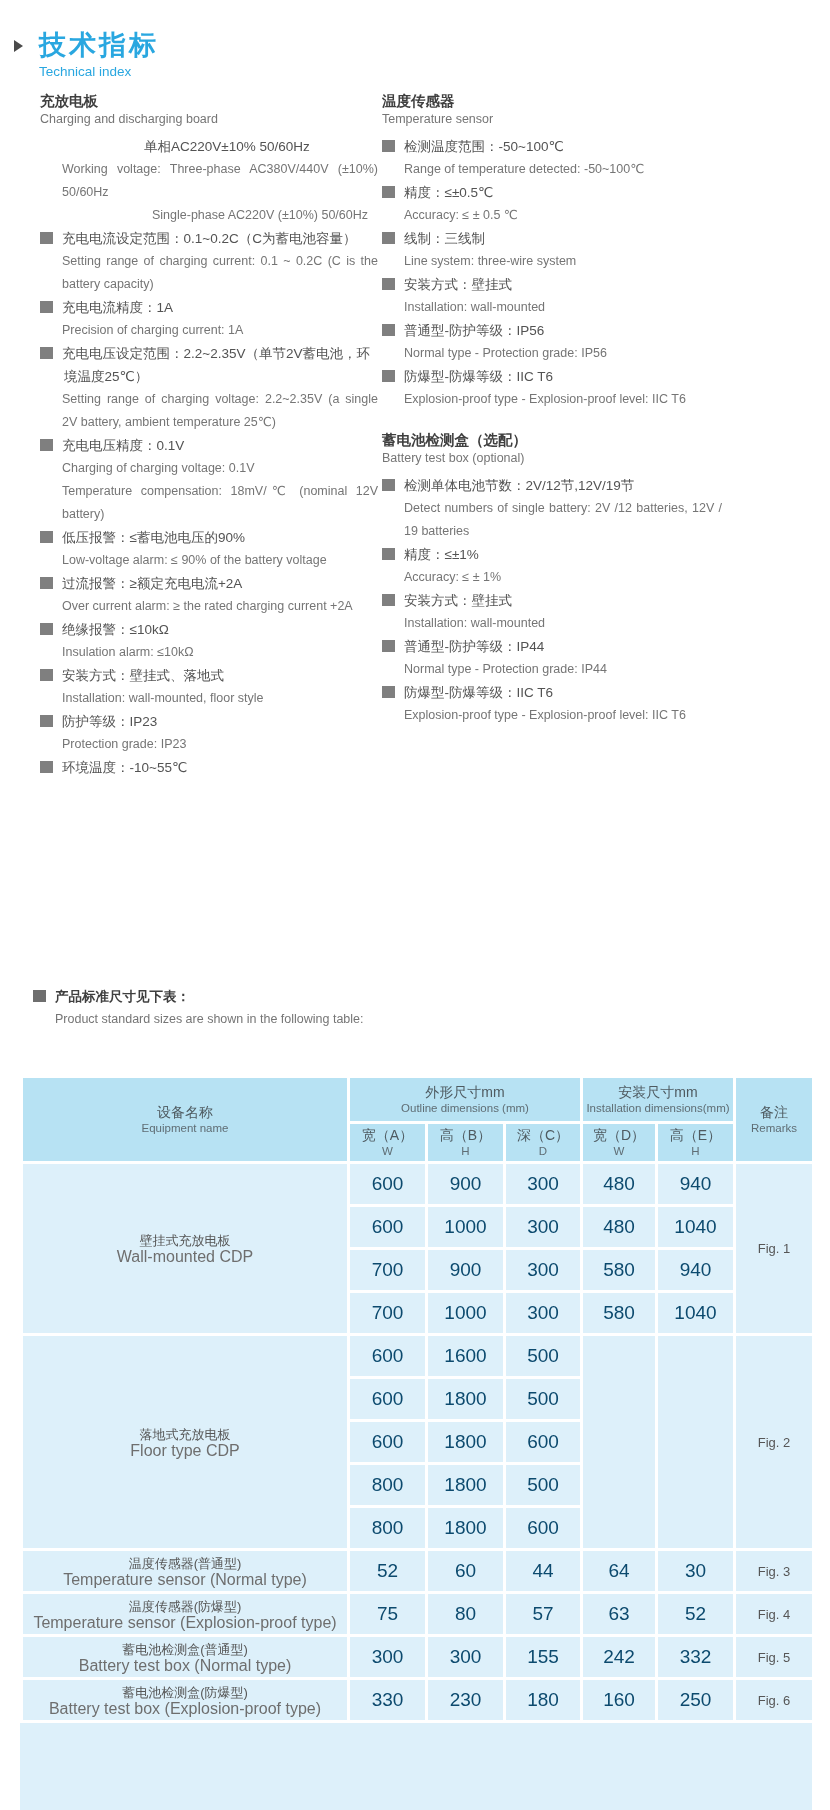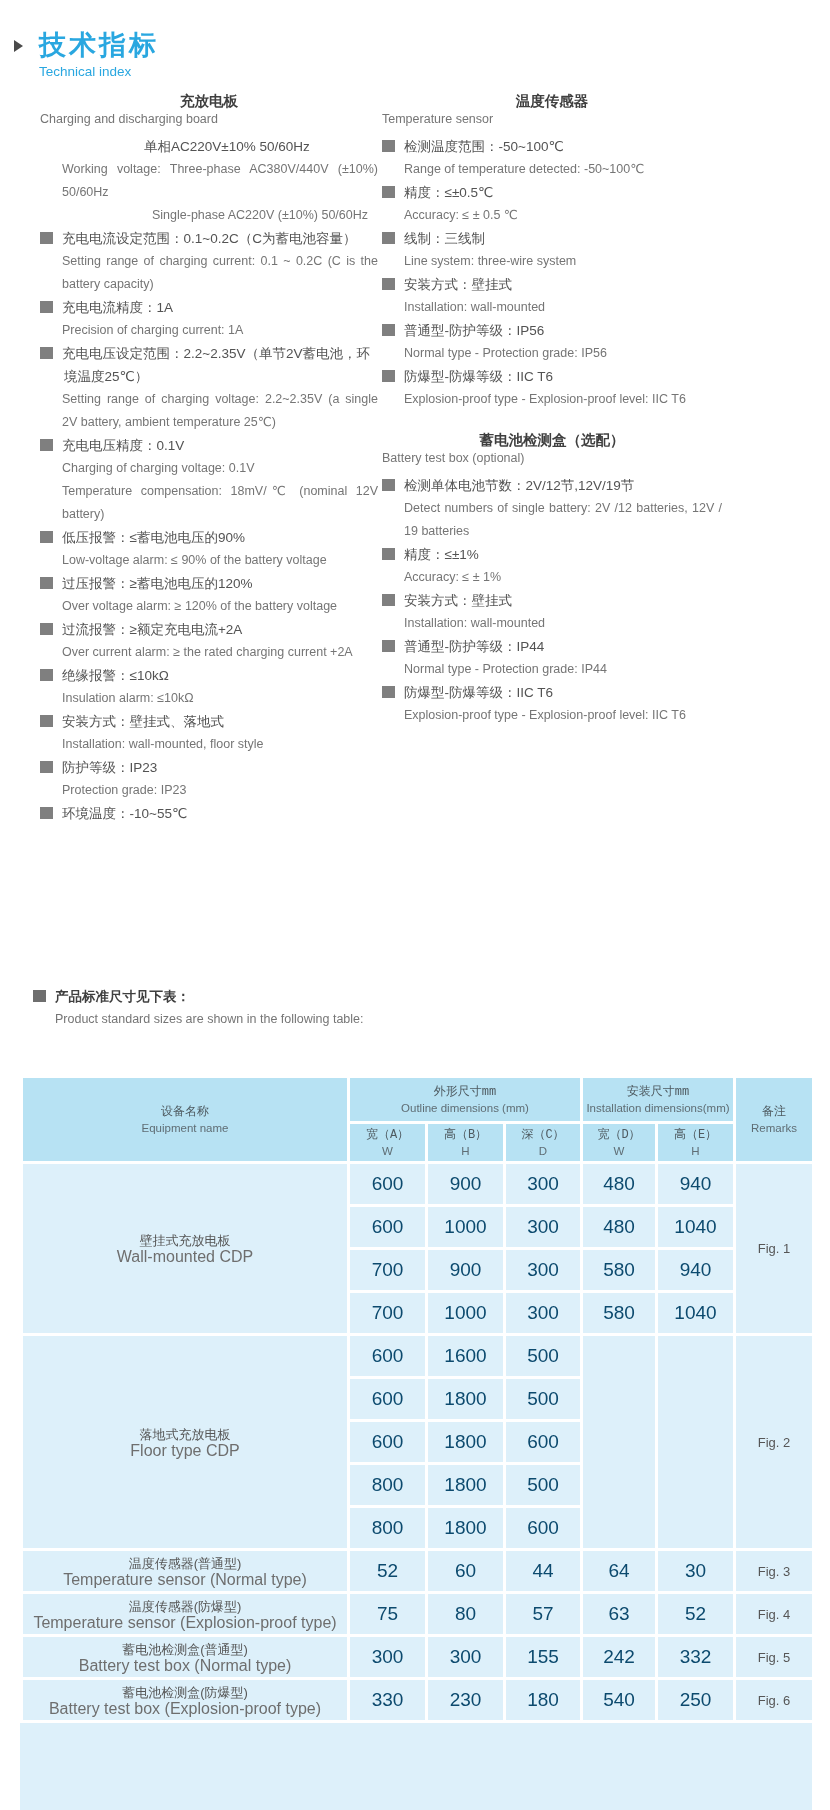--- a/index.html
+++ b/index.html
@@ -19,21 +19,21 @@
   .title-block{position:absolute;left:14px;top:30px;display:flex;align-items:flex-start;}
   .arrow{width:0;height:0;border-left:9px solid #4a4a4a;border-top:6px solid transparent;border-bottom:6px solid transparent;margin:10px 16px 0 0;}
   h1{font-size:27px;font-weight:bold;color:var(--accent);letter-spacing:3px;line-height:30px;}
   .subtitle{font-size:13.5px;color:var(--accent);margin-top:4px;}
 
   
   .cols{position:absolute;left:40px;top:92px;width:750px;display:flex;}
   .spec-col{width:338px;}
   .spec-col + .spec-col{width:340px;margin-left:4px;}
   .spec-section + .spec-section{margin-top:20px;}
-  .sec-zh{font-size:14.5px;font-weight:bold;color:var(--head);line-height:19px;text-align:center;}
+  .sec-zh{font-size:14.5px;font-weight:bold;color:var(--head);line-height:19px;}
   .sec-en{font-size:12.5px;color:var(--en);line-height:17px;margin-bottom:7px;}
   .zh{font-size:13.5px;color:var(--zh);line-height:23px;padding-left:24px;text-indent:-24px;}
   .bullet{display:inline-block;width:13px;height:12px;background:var(--bullet);margin-right:9px;vertical-align:-1px;}
   .bullet.dark{background:#6e6e6e;}
   .zh-cont{padding-left:104px;text-indent:0;}
   .en{font-size:12.5px;color:var(--en);line-height:23px;padding-left:22px;text-align:justify;}
   .en-cont{padding-left:112px;text-align:left;}
 
   
   .note{position:absolute;left:33px;top:985px;width:560px;}
@@ -42,21 +42,21 @@
 
   
   .panel{position:absolute;left:20px;top:1075px;width:792px;height:735px;background:var(--cell);}
   table{width:792px;border-collapse:collapse;table-layout:fixed;}
   th,td{border:3px solid #fff;text-align:center;vertical-align:middle;padding:0;}
   thead th{background:var(--cellhead);font-weight:normal;}
   thead tr.gr{height:46px;}
   thead tr.sub{height:40px;}
   tbody tr{height:43px;}
   tbody td{background:var(--cell);}
-  .hd-zh{font-size:12px;color:#4e5a60;line-height:17px;font-family:Liberation Mono, monospace;}
+  .hd-zh{font-size:14px;color:#4e5a60;line-height:17px;}
   .hd-en{font-size:11.5px;color:#5f6d74;line-height:14px;}
   .num-cell{font-size:19px;color:#0c4a6e;}
   .name-cell .nm-zh{font-size:13px;color:#565656;line-height:17px;}
   .name-cell .nm-en{font-size:16px;color:#6e6e6e;line-height:16px;}
   .remark-cell{font-size:13px;color:#565656;}
 </style>
 </head>
 <body>
 
 <div class="page">
@@ -94,24 +94,20 @@
           <div class="spec-item">
             <div class="zh"><span class="bullet"></span><span class="zh-text">充电电压精度：0.1V</span></div>
             <div class="en">Charging of charging voltage: 0.1V</div>
           </div>
           <div class="spec-item">
             <div class="en">Temperature compensation: 18mV/℃ (nominal 12V battery)</div>
           </div>
           <div class="spec-item">
             <div class="zh"><span class="bullet"></span><span class="zh-text">低压报警：≤蓄电池电压的90%</span></div>
             <div class="en">Low-voltage alarm: ≤ 90% of the battery voltage</div>
-          </div>
-          <div class="spec-item">
-            <div class="zh"><span class="bullet"></span><span class="zh-text">过压报警：≥蓄电池电压的120%</span></div>
-            <div class="en">Over voltage alarm: ≥ 120% of the battery voltage</div>
           </div>
           <div class="spec-item">
             <div class="zh"><span class="bullet"></span><span class="zh-text">过流报警：≥额定充电电流+2A</span></div>
             <div class="en">Over current alarm: ≥ the rated charging current +2A</div>
           </div>
           <div class="spec-item">
             <div class="zh"><span class="bullet"></span><span class="zh-text">绝缘报警：≤10kΩ</span></div>
             <div class="en">Insulation alarm: ≤10kΩ</div>
           </div>
           <div class="spec-item">
@@ -344,21 +340,21 @@
             <td class="remark-cell" rowspan="1">Fig. 5</td>
           </tr>
           <tr>
             <td class="name-cell" rowspan="1">
               <div class="nm-zh">蓄电池检测盒(防爆型)</div>
               <div class="nm-en">Battery test box (Explosion-proof type)</div>
             </td>
             <td class="num-cell">330</td>
             <td class="num-cell">230</td>
             <td class="num-cell">180</td>
-            <td class="num-cell">540</td>
+            <td class="num-cell">160</td>
             <td class="num-cell">250</td>
             <td class="remark-cell" rowspan="1">Fig. 6</td>
           </tr>
         </tbody>
     </table>
   </div>
 
 </div>
 
 </body></html>

